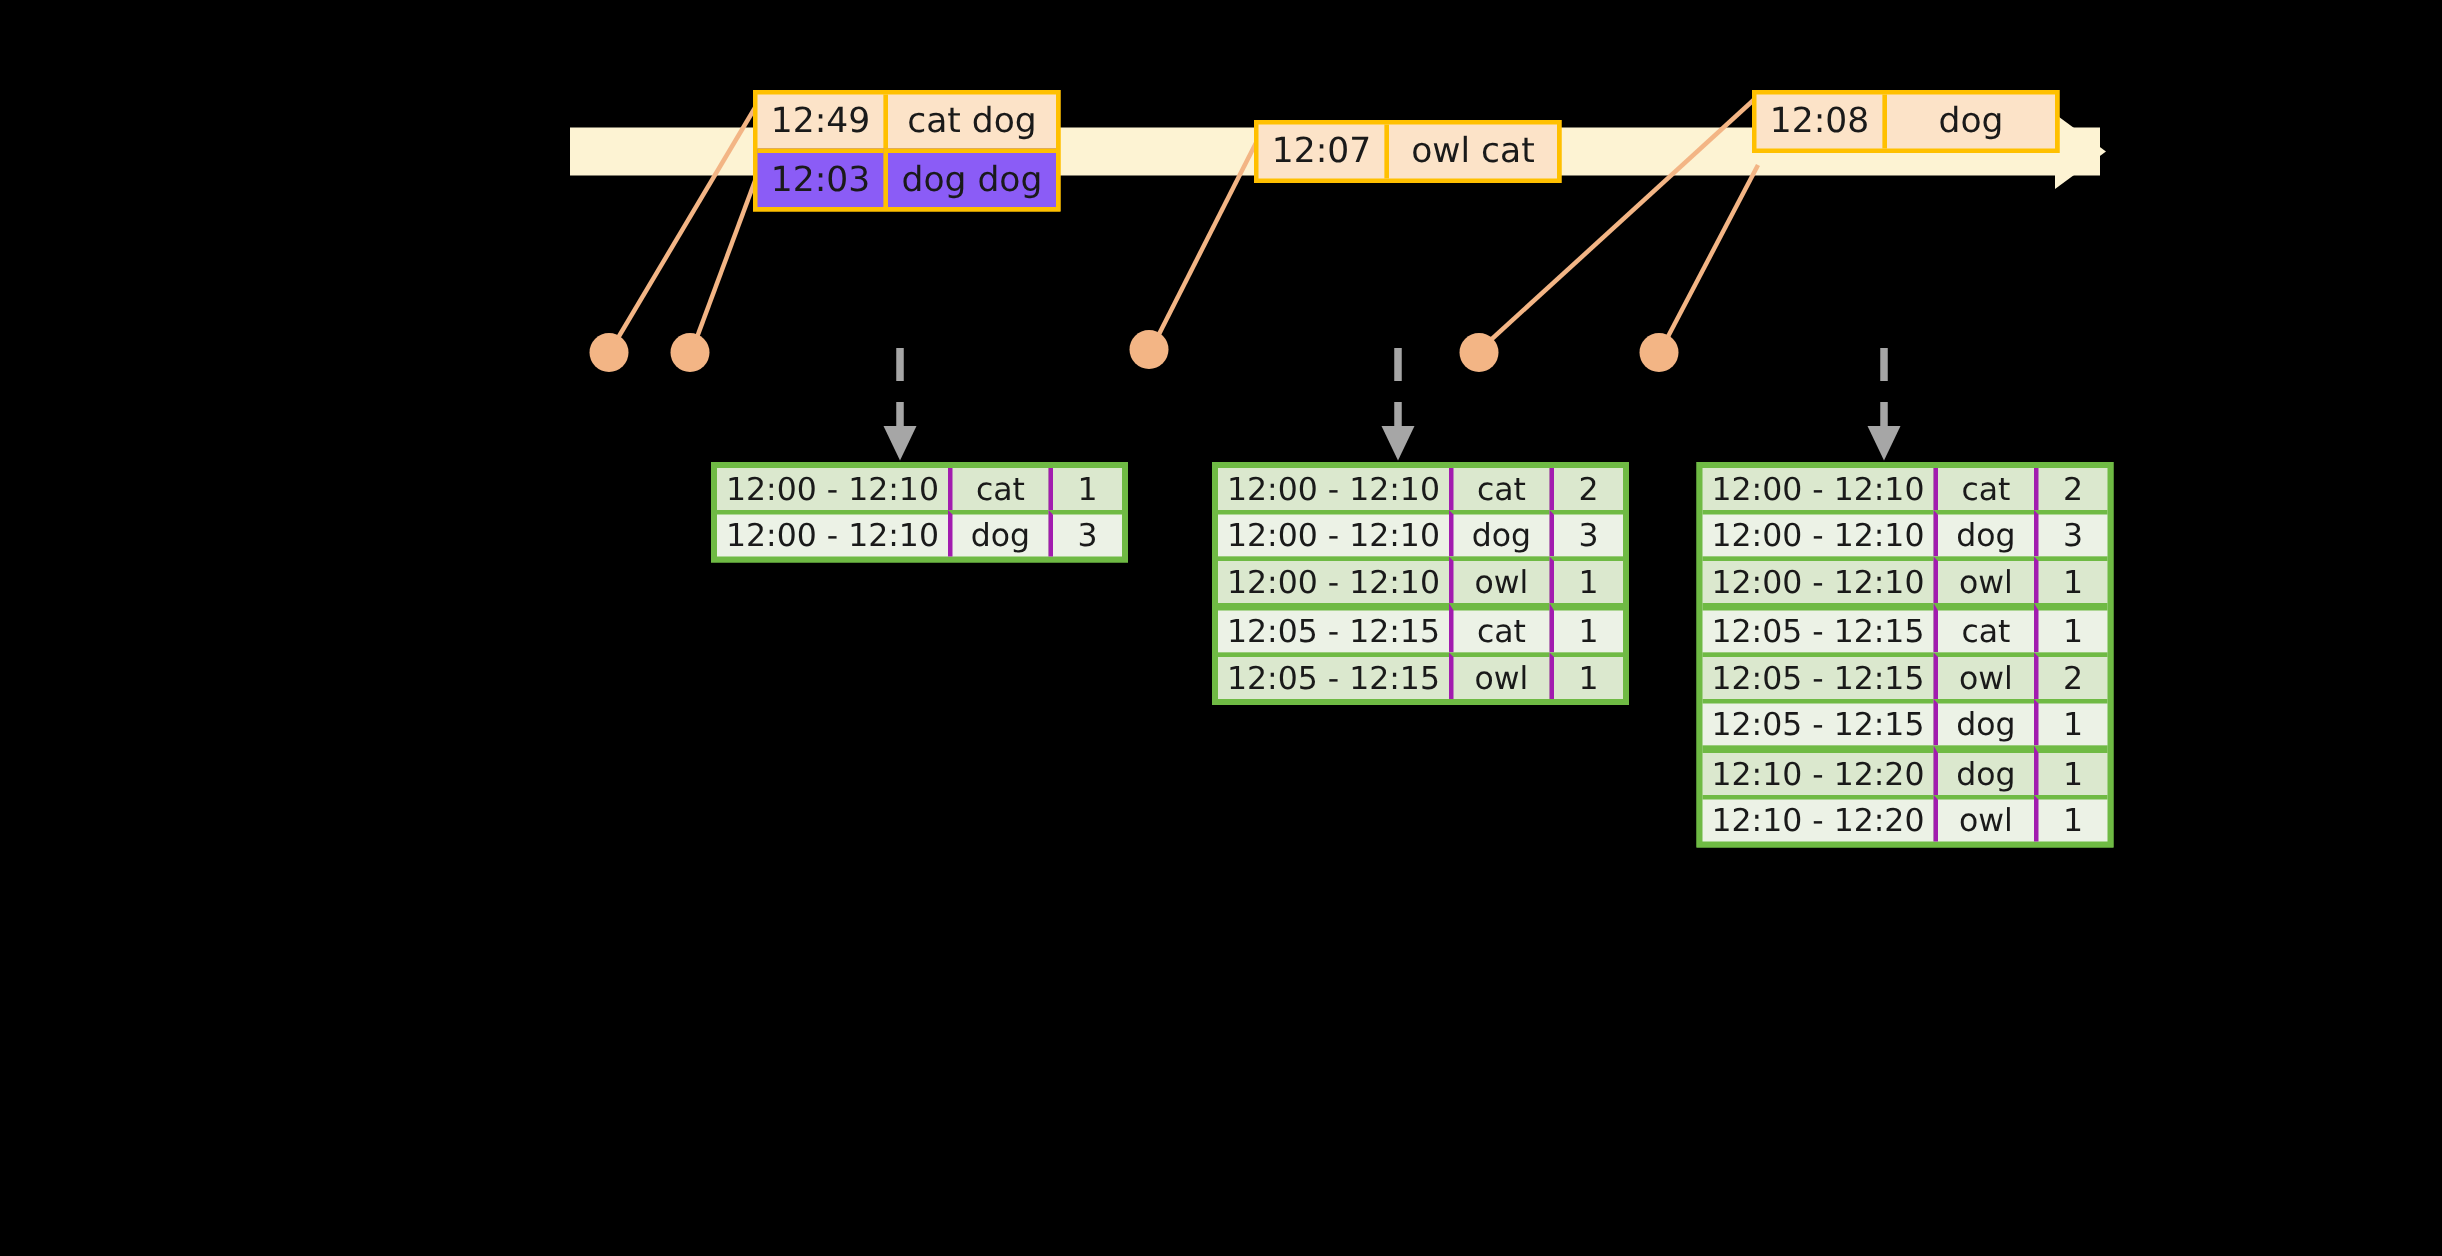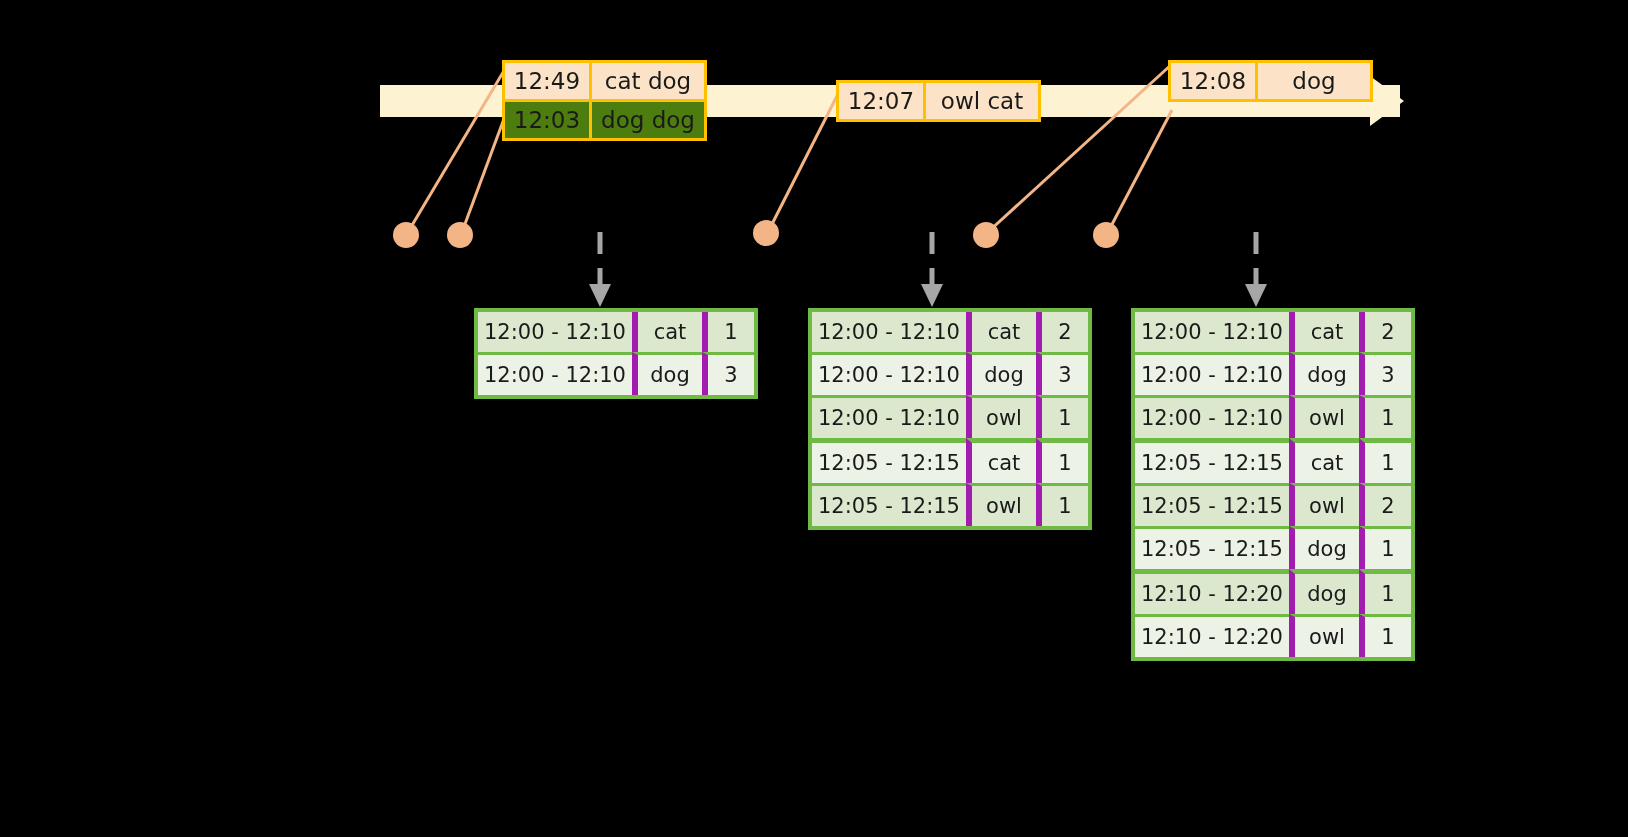--- a/index.html
+++ b/index.html
@@ -41,51 +41,51 @@
   .event-table td {
     border: 0;
     padding: 0;
     text-align: center;
     vertical-align: middle;
     color: #1a1a1a;
     font-size: 23px;
     white-space: nowrap;
   }
   .event-table tr.row-a td { background: #fce3c8; }
-  .event-table tr.row-b td { background: #4d7c0f; }
+  .event-table tr.row-b td { background: #8b5cf6; }
   .event-table td.c-time { width: 84px; height: 36px; }
   .event-table td.c-words { width: 112px; height: 36px; }
   .event-table td.sep-left { border-left: 3px solid #ffc000; }
   .event-table tr.sep-top td { border-top: 3px solid #ffc000; }
 
   
   .result-table {
     position: absolute;
     border-collapse: separate;
     border-spacing: 0;
     background: #6fba44;
     border: 4px solid #6fba44;
     font-family: "DejaVu Sans", sans-serif;
   }
   .result-table td {
     padding: 0 6px;
-    height: 40px;
+    height: 28px;
     text-align: center;
     vertical-align: middle;
     color: #1a1a1a;
     font-size: 21px;
     white-space: nowrap;
     border: 0;
   }
   .result-table tr.shade-a td { background: #dbe8ce; }
   .result-table tr.shade-b td { background: #ecf2e6; }
   .result-table td.col-win { width: 138px; }
   .result-table td.col-key { width: 52px; }
   .result-table td.col-val { width: 34px; }
-  .result-table td.gap-l { border-left: 6px solid #a21caf; }
+  .result-table td.gap-l { border-left: 3px solid #a21caf; }
   .result-table tr.gap-t td { border-top: 3px solid #6fba44; }
   .result-table tr.grp-t td { border-top: 5px solid #6fba44; }
 
   
   .dot {
     position: absolute;
     width: 26px;
     height: 26px;
     border-radius: 50%;
     background: #f3b585;

